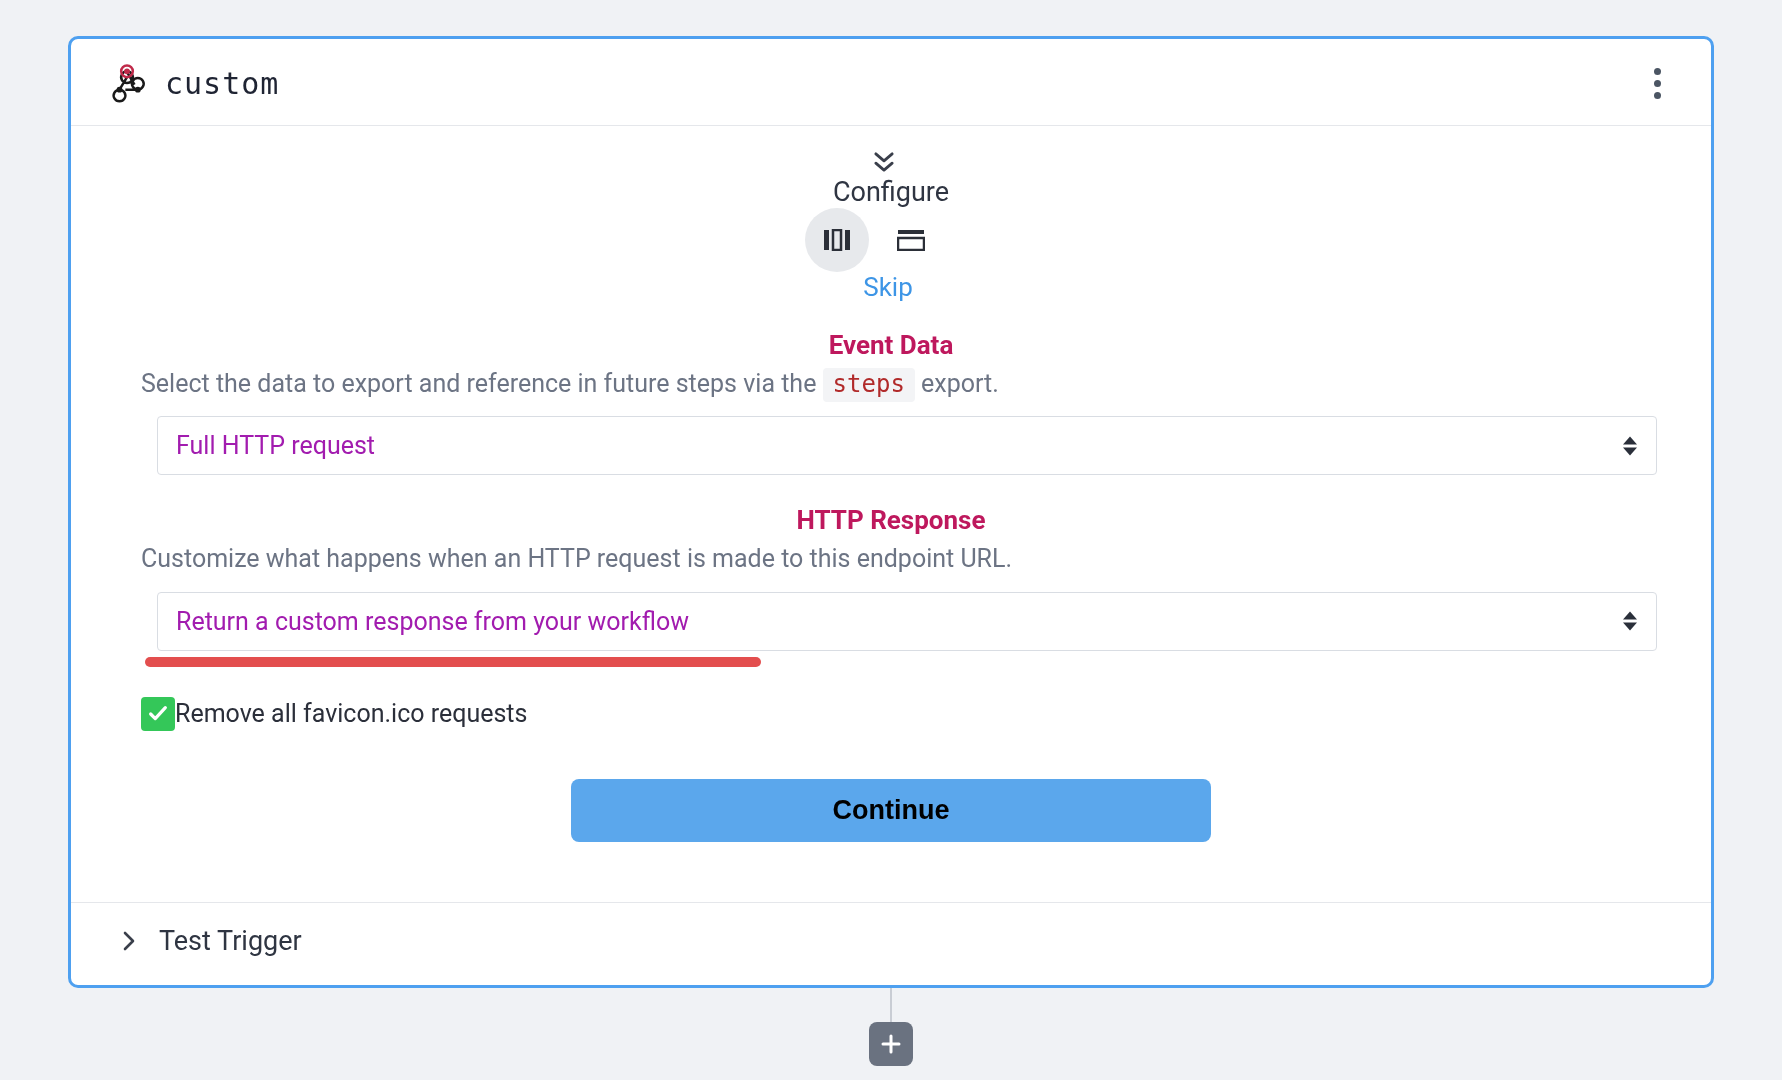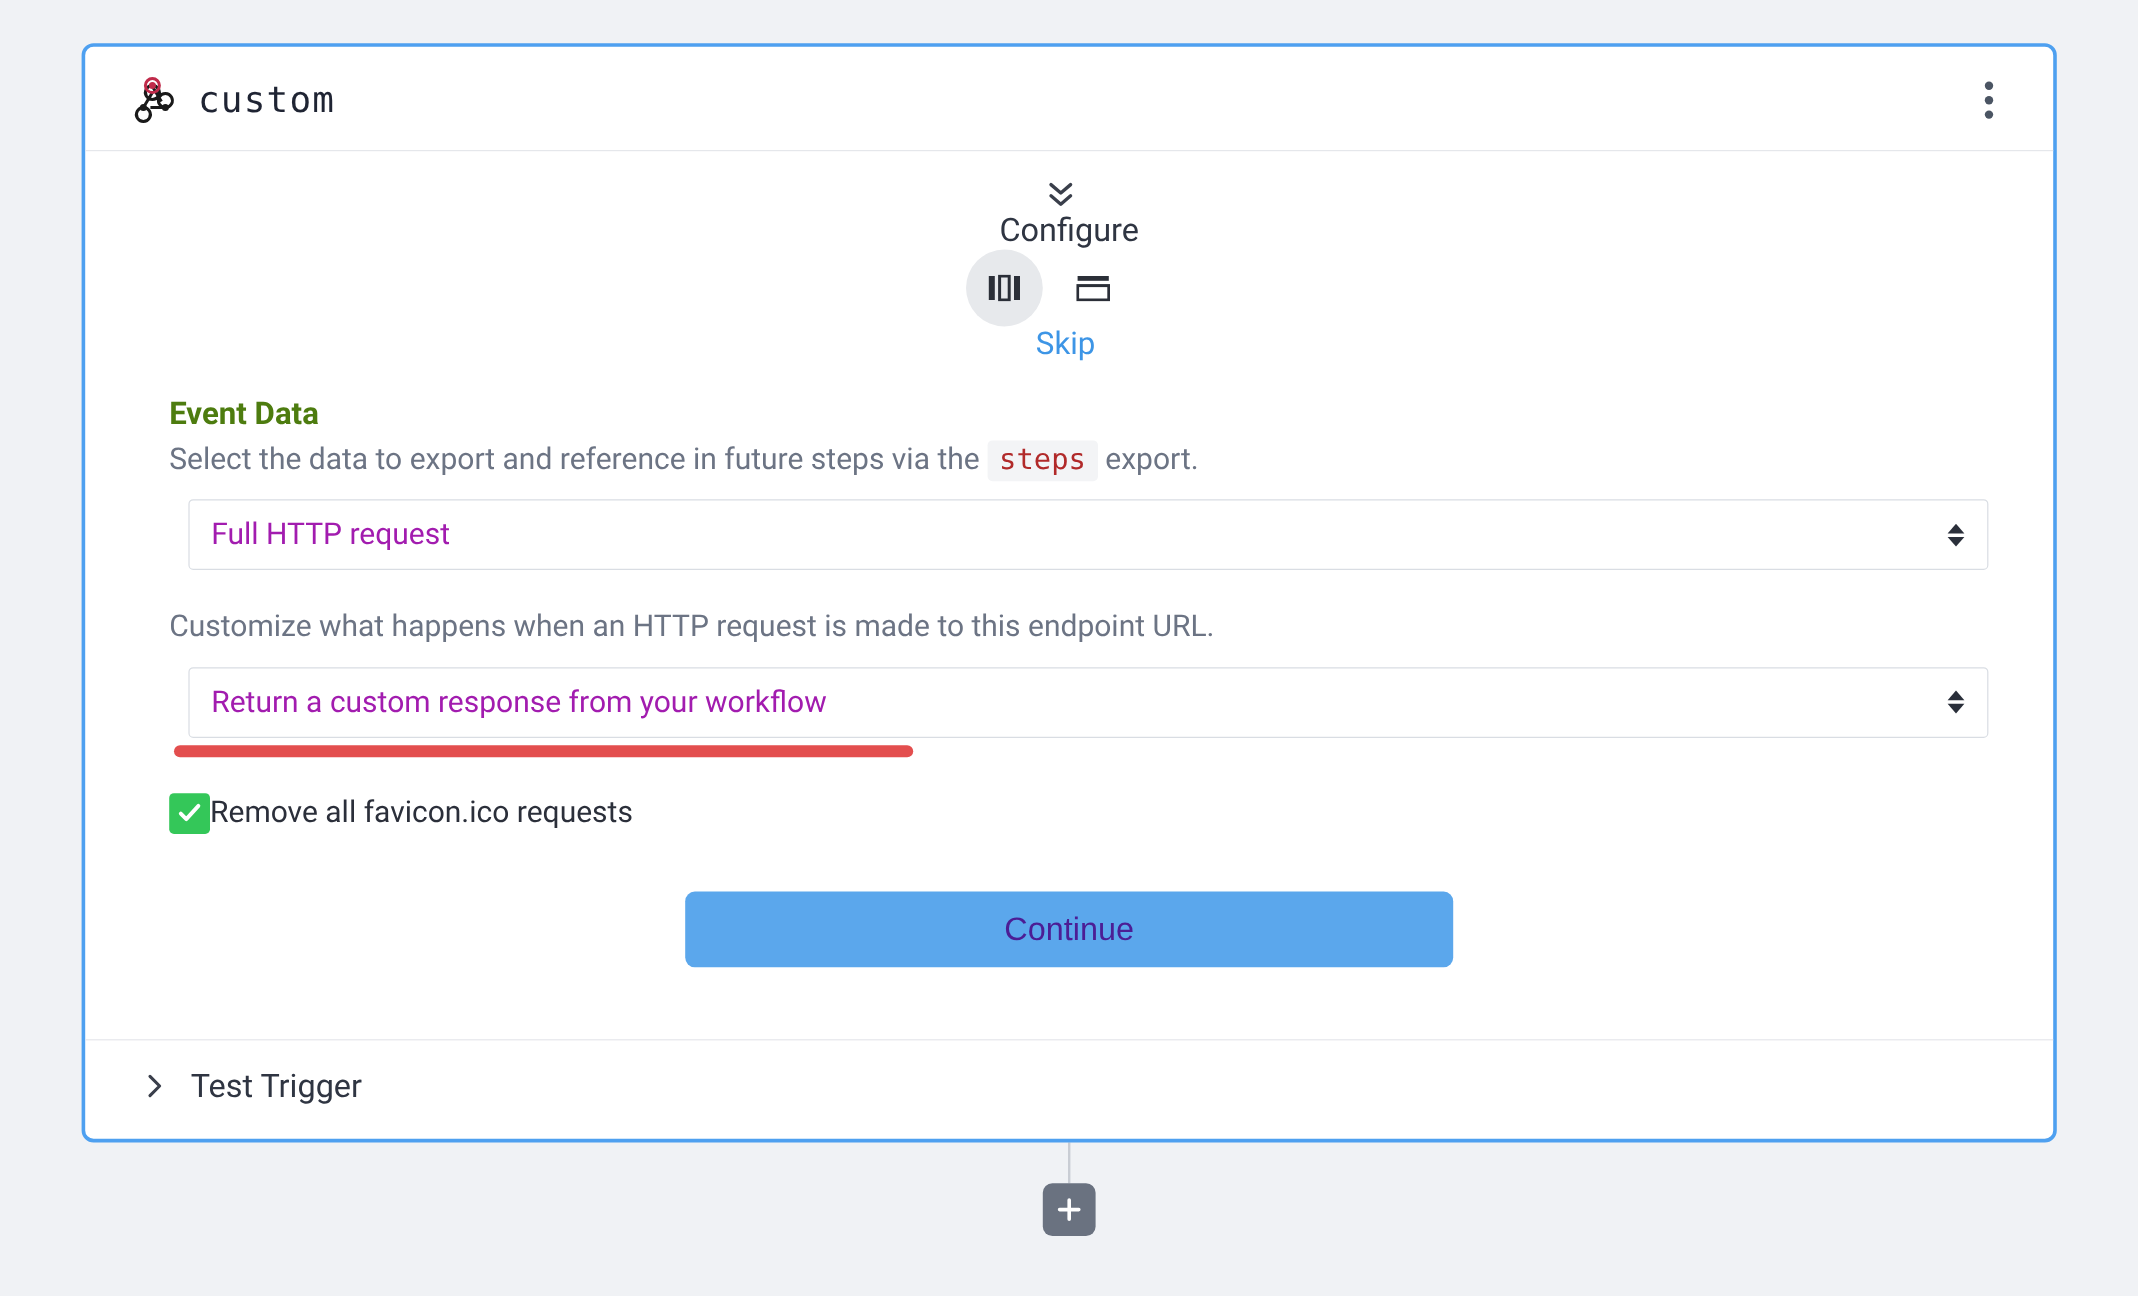--- a/index.html
+++ b/index.html
@@ -94,22 +94,23 @@
   }
 
   
   .form-body {
     padding: 6px 70px 30px 70px;
   }
   .field-group { margin-bottom: 30px; }
   .field-label {
     font-size: 26px;
     font-weight: 700;
-    color: #4d7c0f;
+    color: #be185d;
     margin-bottom: 6px;
+    text-align: center;
   }
   .field-desc {
     font-size: 25px;
     color: #6c7484;
     margin-bottom: 14px;
     line-height: 1.45;
   }
   .code-chip {
     font-family: ui-monospace, SFMono-Regular, Menlo, Monaco, Consolas, monospace;
     background: #f3f4f6;
@@ -168,23 +169,23 @@
   }
 
   
   .continue-wrap {
     display: flex;
     justify-content: center;
     padding: 18px 0 30px 0;
   }
   .continue-btn {
     background: #5ba7ec;
-    color: #4c1d95;
+    color: #000000;
     font-size: 27px;
-    font-weight: 400;
+    font-weight: 700;
     border: none;
     border-radius: 8px;
     padding: 16px 0;
     width: 640px;
     cursor: pointer;
   }
 
   
   .card-footer {
     border-top: 1px solid #e5e7eb;
@@ -284,20 +285,21 @@
               <path d="M1 9 L8 1 L15 9 Z" fill="currentColor"></path>
             </svg>
           <svg width="16" height="10" viewBox="0 0 16 10">
               <path d="M1 1 L8 9 L15 1 Z" fill="currentColor"></path>
             </svg>
         </span>
       </div>
     </div>
 
     <div class="field-group">
+      <div class="field-label">HTTP Response</div>
       <div class="field-desc">Customize what happens when an HTTP request is made to this endpoint URL.</div>
       <div class="select-box">
         <span>Return a custom response from your workflow</span>
         <span class="select-arrows">
           <svg width="16" height="10" viewBox="0 0 16 10">
               <path d="M1 9 L8 1 L15 9 Z" fill="currentColor"></path>
             </svg>
           <svg width="16" height="10" viewBox="0 0 16 10">
               <path d="M1 1 L8 9 L15 1 Z" fill="currentColor"></path>
             </svg>

